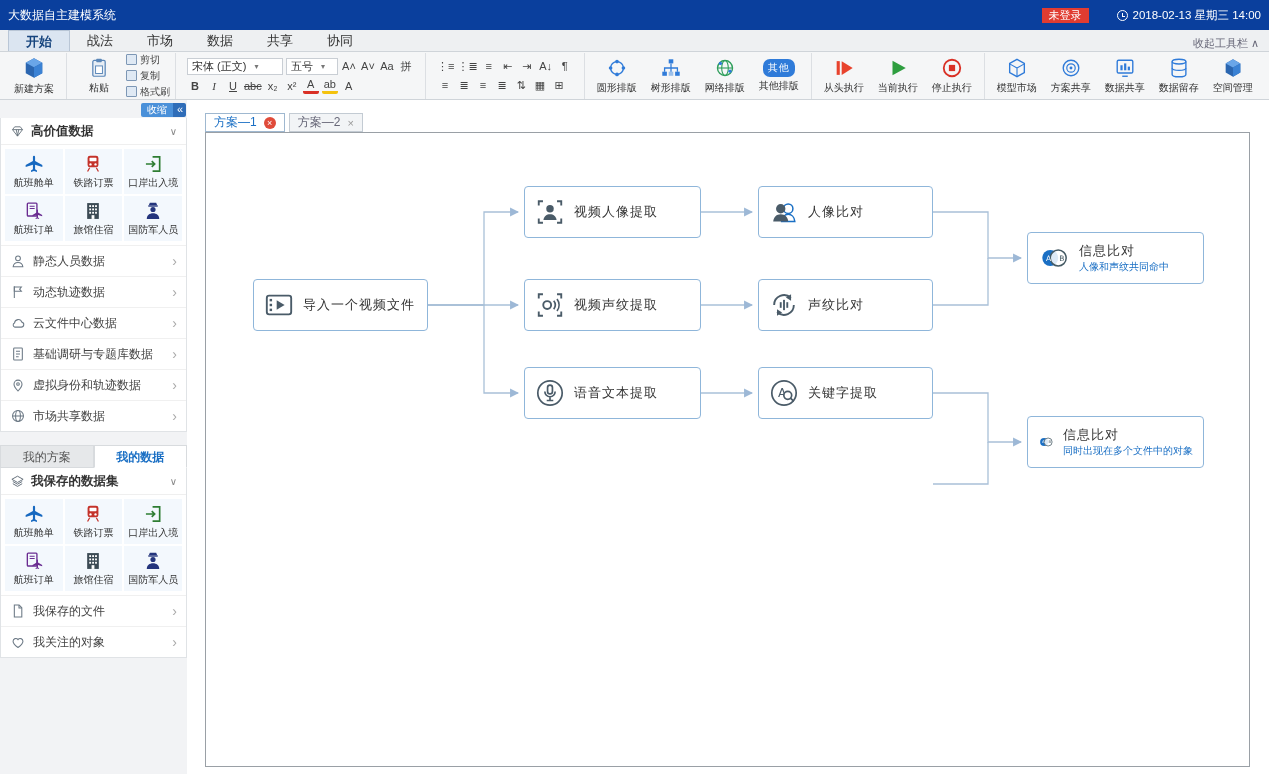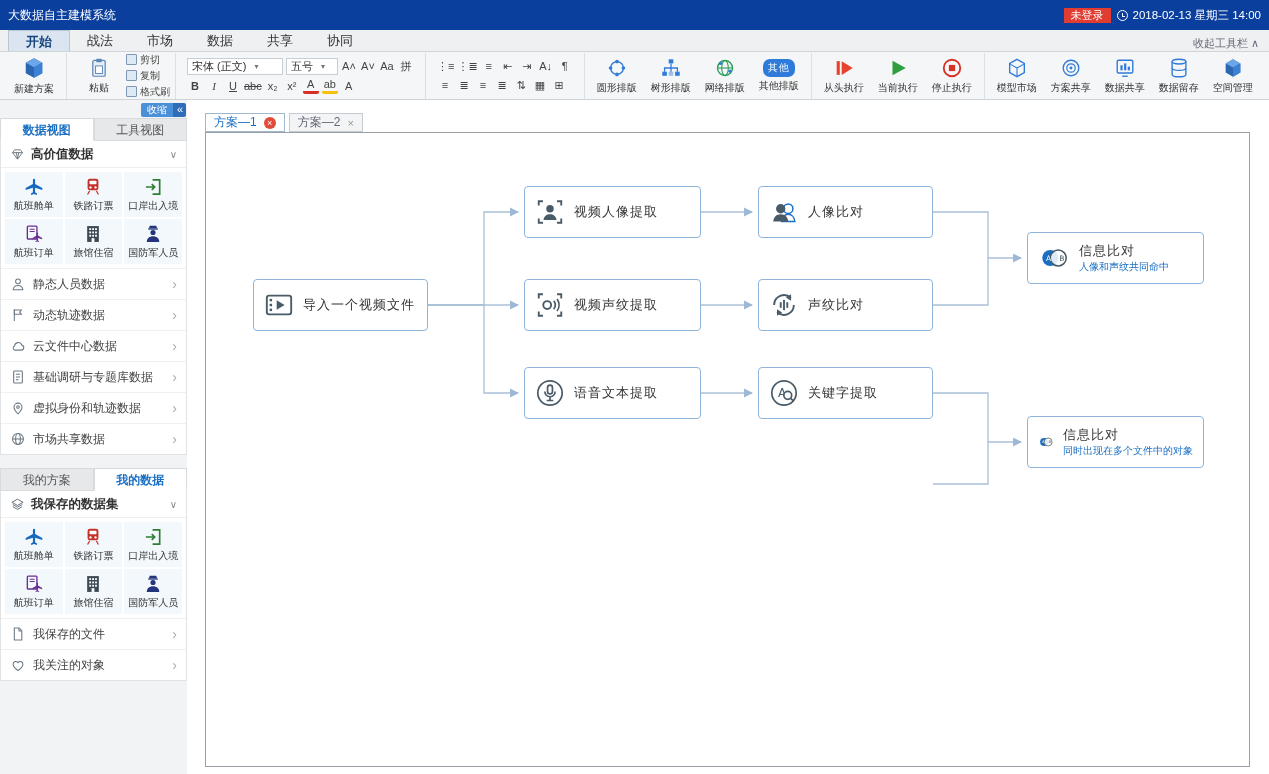--- a/index.html
+++ b/index.html
@@ -8,21 +8,21 @@
   }
   *{box-sizing:border-box;margin:0;padding:0}
   html,body{width:1269px;height:774px;overflow:hidden;background:#fff;
     font-family:"Liberation Sans","DejaVu Sans",sans-serif;-webkit-font-smoothing:antialiased}
   svg{display:block}
   svg text{font-family:"DejaVu Sans",sans-serif}
 
   
   .titlebar{display:flex;justify-content:space-between;align-items:center;height:19px;
     background:var(--titlebar-bg);color:#fff;font-size:12px;padding:15px 8px}
-  .tb-right{display:flex;align-items:flex-end;gap:6px}
+  .tb-right{display:flex;align-items:flex-end;gap:28px}
   .login-chip{background:var(--login-alert);color:#fff;font-size:11px;height:15px;line-height:15px;padding:0 7px;cursor:pointer}
   .clock-wrap{display:flex;align-items:center;gap:5px;font-size:11.5px}
   .clock-icon{width:11px;height:11px;border:1px solid #fff;border-radius:50%;position:relative;display:inline-block}
   .clock-icon::after{content:"";position:absolute;left:4px;top:2px;width:1px;height:3.5px;background:#fff}
   .clock-icon::before{content:"";position:absolute;left:4px;top:5px;width:3px;height:1px;background:#fff}
 
   
   .ribbon-tabs{display:flex;align-items:flex-end;height:22px;background:#eef0f2;border-bottom:1px solid #cfd4d9;padding-left:8px}
   .rtab{padding:0 17px;font-size:13px;color:#333;height:21px;line-height:21px;cursor:pointer}
   .rtab.active{background:#dbe5f1;border:1px solid #b9c6d6;border-bottom:none;color:#17457e;font-weight:bold}
@@ -336,24 +336,20 @@
 </div>
 
 <div class="workspace">
 
   <div class="sidebar">
     <div class="sb-collapse-row">
       <span class="collapse-pill">收缩</span>
       <span class="collapse-sq">«</span>
     </div>
 
-    <div class="view-tabs">
-      <div class="vtab active">数据视图</div>
-      <div class="vtab">工具视图</div>
-    </div>
 
     <div class="sb-panel">
       <div class="sec-header">
         <span>
           <svg viewBox="0 0 24 24" width="15" height="15" fill="none" stroke="#5f6b76" stroke-width="1.4">
             <path d="M7.5 4.5h9L20 9l-8 10.5L4 9z"></path>
               <path d="M4 9h16M10 9l2 10M14 9l-2 10"></path>
           </svg>
         </span>
         <span class="sec-title">高价值数据</span>

